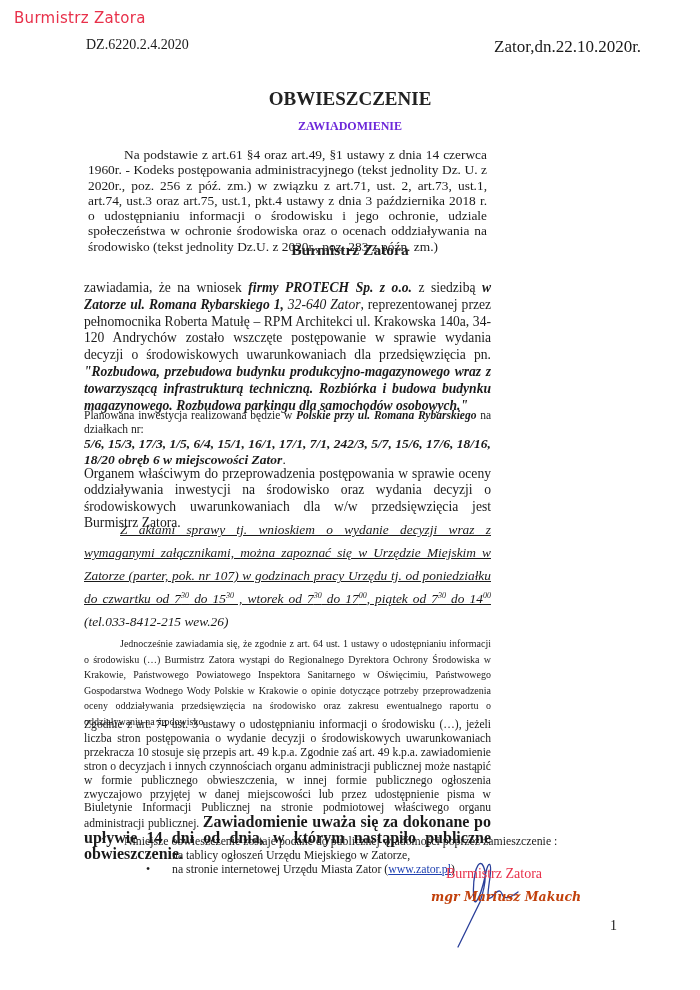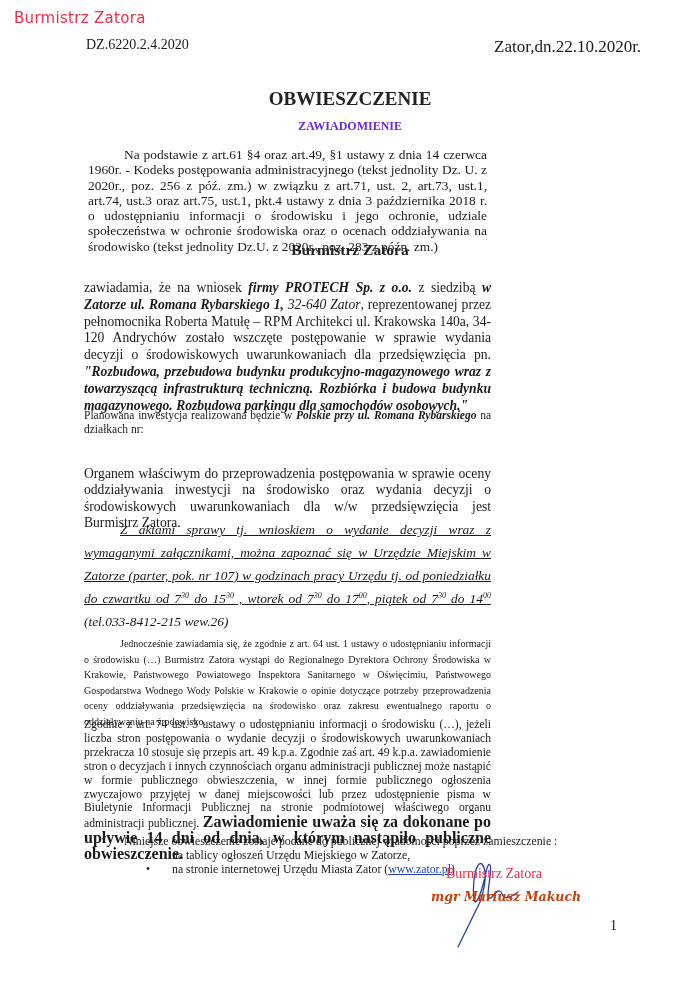--- a/index.html
+++ b/index.html
@@ -55,20 +55,21 @@
 </div>
 
 <div class="abs heading2">Burmistrz Zatora</div>
 
 <div class="abs para p2">
   <span>zawiadamia, że na wniosek </span><span class="bi">firmy PROTECH Sp. z o.o.</span><span> z siedzibą </span><span class="bi">w Zatorze ul. Romana Rybarskiego 1,</span><span class="it"> 32-640 Zator</span><span>,  reprezentowanej przez pełnomocnika  Roberta Matułę – RPM Architekci ul. Krakowska  140a, 34-120 Andrychów  zostało wszczęte postępowanie w sprawie wydania decyzji o środowiskowych uwarunkowaniach dla przedsięwzięcia pn. </span><span class="bi">"Rozbudowa, przebudowa budynku produkcyjno-magazynowego wraz z towarzyszącą infrastrukturą techniczną. Rozbiórka i budowa budynku magazynowego. Rozbudowa parkingu dla samochodów osobowych."</span>
 </div>
 
 <div class="abs para p3">
   <span>Planowana inwestycja  realizowana będzie w </span><span class="bi">Polskie przy ul. Romana Rybarskiego</span><span> na działkach nr:</span><br>
+  <span class="plots"><span class="bi">5/6, 15/3, 17/3, 1/5, 6/4, 15/1, 16/1, 17/1, 7/1, 242/3, 5/7, 15/6, 17/6, 18/16, 18/20 obręb 6 w miejscowości Zator</span><span>.</span></span>
 </div>
 
 <div class="abs para p4">Organem właściwym do przeprowadzenia postępowania w sprawie oceny oddziaływania inwestycji na środowisko oraz wydania decyzji o środowiskowych uwarunkowaniach dla w/w przedsięwzięcia jest Burmistrz Zatora.</div>
 
 <div class="abs para p5">
   <span class="indent"></span><span class="u"><span>Z aktami sprawy tj. wnioskiem o wydanie decyzji wraz z wymaganymi załącznikami, można zapoznać się w Urzędzie Miejskim w Zatorze (parter, pok. nr 107) w godzinach pracy Urzędu tj. od poniedziałku do czwartku od 7</span><sup>30</sup><span> do 15</span><sup>30</sup><span> , wtorek od 7</span><sup>30</sup><span> do 17</span><sup>00</sup><span>, piątek od 7</span><sup>30</sup><span> do 14</span><sup>00</sup></span><span> (tel.033-8412-215 wew.26)</span>
 </div>
 
 <div class="abs para p6">
   <span class="indent"></span><span>Jednocześnie zawiadamia się, że zgodnie z art. 64 ust. 1 ustawy o udostępnianiu informacji o środowisku (…) Burmistrz Zatora wystąpi do Regionalnego Dyrektora Ochrony Środowiska w Krakowie, Państwowego Powiatowego Inspektora Sanitarnego w Oświęcimiu, Państwowego Gospodarstwa Wodnego Wody Polskie w Krakowie o opinie dotyczące potrzeby przeprowadzenia oceny oddziaływania przedsięwzięcia na środowisko oraz zakresu ewentualnego raportu o oddziaływaniu na środowisko.</span>

